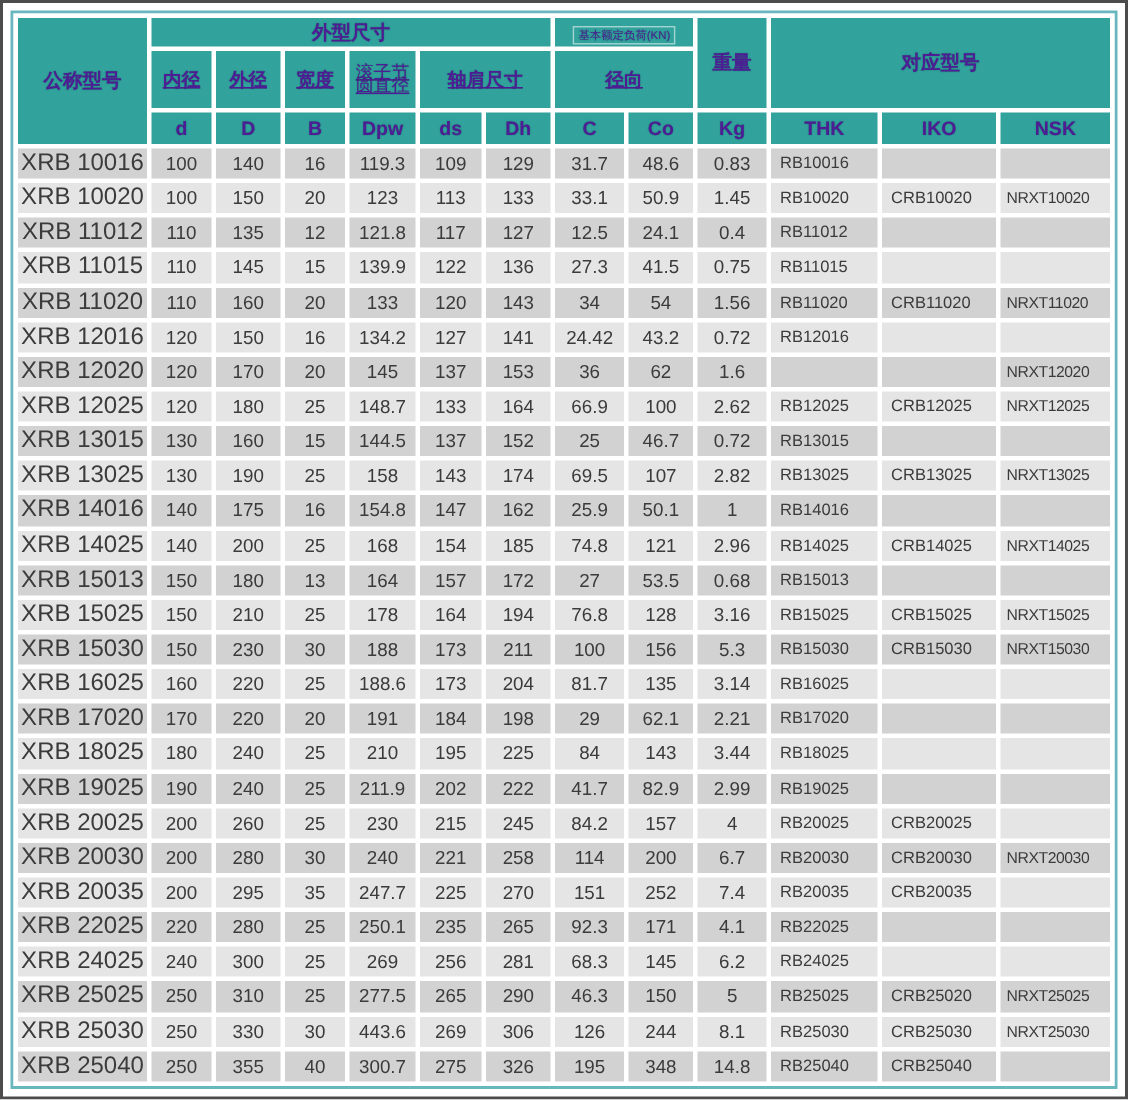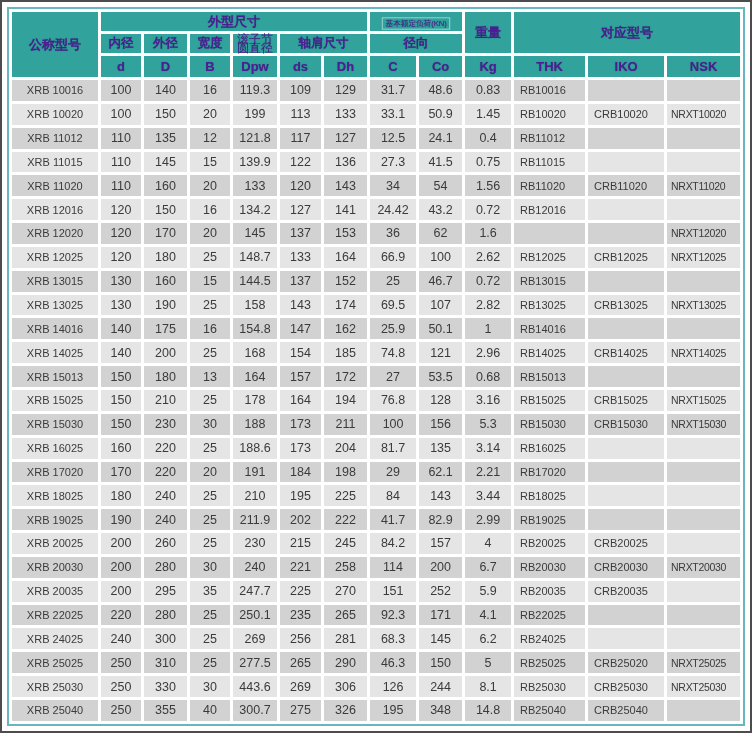--- a/index.html
+++ b/index.html
@@ -17,39 +17,39 @@
     width:100%;height:100%;table-layout:fixed;
     border-collapse:separate;border-spacing:3px;
     background:#ffffff;
   }
   th{
     background:#31a29c;color:#4c1d95;font-weight:bold;
     text-align:center;vertical-align:middle;padding:0;
     text-shadow:0 0 1px rgba(0,0,0,0.35);
   }
   tr.h1 th{height:19px;font-size:13px;}
-  tr.h2 th{height:19px;font-size:12.5px;}
+  tr.h2 th{height:38px;font-size:12.5px;text-decoration:underline;}
   tr.h3 th{height:21px;font-size:13px;font-weight:600;}
   th.model-h{font-size:13.5px;}
   th.load span{
     display:inline-block;font-size:8px;font-weight:normal;
     border:1px solid rgba(255,255,255,0.55);
     padding:1px 3px;line-height:9px;white-space:nowrap;
     transform:scale(0.95);
   }
   th.pitch{font-size:8.5px;line-height:9px;font-weight:normal;text-align:center;}
   th.pitch span{display:block;transform:scale(0.95);}
   td{
     height:20px;text-align:center;vertical-align:middle;
     font-size:12.5px;color:#3b3b3b;padding:0;
     overflow:hidden;white-space:nowrap;
   }
   tr.odd td{background:#d2d2d2;}
   tr.even td{background:#e5e5e5;}
-  td.model{font-size:11px;}
+  td.model{font-size:16px;}
   td.brand{text-align:left;padding-left:6px;font-size:11px;}
   td.nsk{font-size:10.5px;letter-spacing:-0.3px;padding-left:4px;margin-left:37px;}
 </style>
 </head>
 <body>
 
 <div class="frame">
   <div class="table-border">
     <table class="spec">
       <colgroup>
@@ -115,21 +115,21 @@
             <td class="num">0.83</td>
             <td class="brand thk">RB10016</td>
             <td class="brand iko"></td>
             <td class="brand nsk"></td>
           </tr>
           <tr class="even">
             <td class="model">XRB 10020</td>
             <td class="num">100</td>
             <td class="num">150</td>
             <td class="num">20</td>
-            <td class="num">199</td>
+            <td class="num">123</td>
             <td class="num">113</td>
             <td class="num">133</td>
             <td class="num">33.1</td>
             <td class="num">50.9</td>
             <td class="num">1.45</td>
             <td class="brand thk">RB10020</td>
             <td class="brand iko">CRB10020</td>
             <td class="brand nsk">NRXT10020</td>
           </tr>
           <tr class="odd">
@@ -420,21 +420,21 @@
           <tr class="even">
             <td class="model">XRB 20035</td>
             <td class="num">200</td>
             <td class="num">295</td>
             <td class="num">35</td>
             <td class="num">247.7</td>
             <td class="num">225</td>
             <td class="num">270</td>
             <td class="num">151</td>
             <td class="num">252</td>
-            <td class="num">5.9</td>
+            <td class="num">7.4</td>
             <td class="brand thk">RB20035</td>
             <td class="brand iko">CRB20035</td>
             <td class="brand nsk"></td>
           </tr>
           <tr class="odd">
             <td class="model">XRB 22025</td>
             <td class="num">220</td>
             <td class="num">280</td>
             <td class="num">25</td>
             <td class="num">250.1</td>

